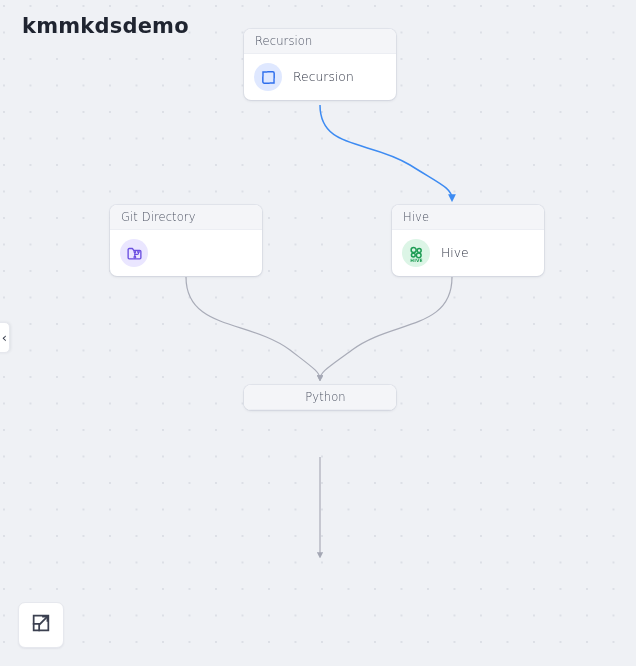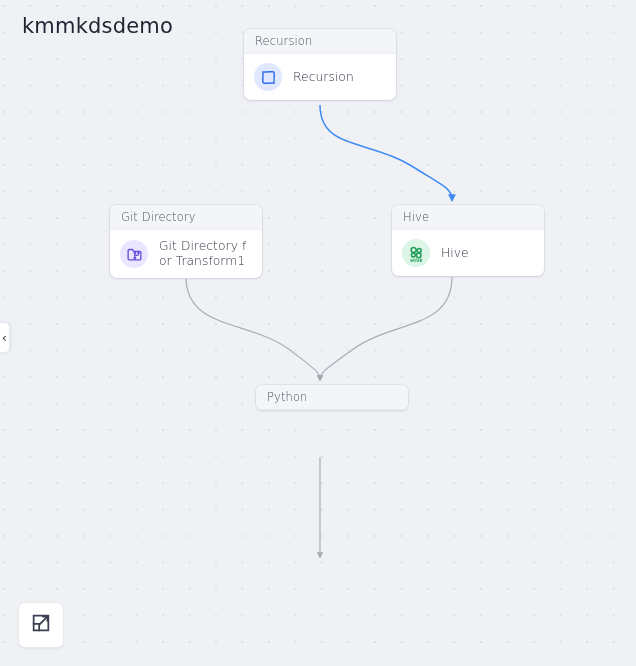--- a/index.html
+++ b/index.html
@@ -25,21 +25,21 @@
     background-position: 3px 5px;
     overflow: hidden;
   }
 
   
   #graph-title {
     position: absolute;
     left: 22px;
     top: 14px;
     font-size: 21px;
-    font-weight: 400;
+    font-weight: 700;
     letter-spacing: 0.2px;
     color: #1f2430;
     font-family: "DejaVu Sans", sans-serif;
     -webkit-font-smoothing: antialiased;
     white-space: nowrap;
   }
 
   
   #edges {
     position: absolute;
@@ -193,41 +193,40 @@
       <div class="node-icon ic-purple">
         <svg width="17" height="17" viewBox="0 0 24 24" fill="none" stroke="#6a4ee0" stroke-width="1.9" stroke-linecap="round" stroke-linejoin="round">
           <path d="M3 6.5 A1.5 1.5 0 0 1 4.5 5 H9 L11 7.5 H19.5 A1.5 1.5 0 0 1 21 9 V18 A1.5 1.5 0 0 1 19.5 19.5 H4.5 A1.5 1.5 0 0 1 3 18 Z"></path>
           <path d="M12.5 10.5 V16.5" stroke-width="1.7"></path>
           <circle cx="12.5" cy="9.6" r="1.25" stroke-width="1.6"></circle>
           <circle cx="12.5" cy="17.3" r="1.25" stroke-width="1.6"></circle>
           <path d="M12.5 13.3 H16.3 A1.3 1.3 0 0 0 17.6 12 V10.8" stroke-width="1.6"></path>
           <circle cx="17.6" cy="9.7" r="1.2" stroke-width="1.6"></circle>
         </svg>
       </div>
-      <div class="node-label">Git Directory for Transform1</div>
     </div>
   </div>
 
   <div class="node" style="left:392px; top:205px;">
     <div class="node-header">Hive</div>
     <div class="node-body">
       <div class="node-icon ic-green">
         <svg width="19" height="19" viewBox="0 0 24 24">
           <circle cx="8.4" cy="7.6" r="3.2" fill="none" stroke="#1f9d55" stroke-width="1.9"></circle>
           <circle cx="15.4" cy="8.2" r="2.5" fill="none" stroke="#1f9d55" stroke-width="1.9"></circle>
           <circle cx="8.0" cy="14.0" r="2.4" fill="none" stroke="#1f9d55" stroke-width="1.9"></circle>
           <circle cx="14.8" cy="14.3" r="3.0" fill="none" stroke="#1f9d55" stroke-width="1.9"></circle>
           <text x="12" y="22.2" font-family="DejaVu Sans, sans-serif" font-size="5.6" font-weight="bold" fill="#1f9d55" text-anchor="middle" letter-spacing="0.2">HIVE</text>
         </svg>
       </div>
       <div class="node-label">Hive</div>
     </div>
   </div>
 
-  <div class="node" style="left:256px; top:385px;">
+  <div class="node" style="left:244px; top:385px;text-align:center;">
     <div class="node-header">Python</div>
   </div>
 
 
   <div id="fit-button">
     <span>
       <svg width="22" height="22" viewBox="0 0 24 24" fill="none" stroke="#3b4050" stroke-width="1.9" stroke-linecap="square" stroke-linejoin="miter">
         <path d="M4 4 H20 V20 H4 Z"></path>
         <path d="M4 13 H10 V20"></path>
         <path d="M11 13 L19 5"></path>

